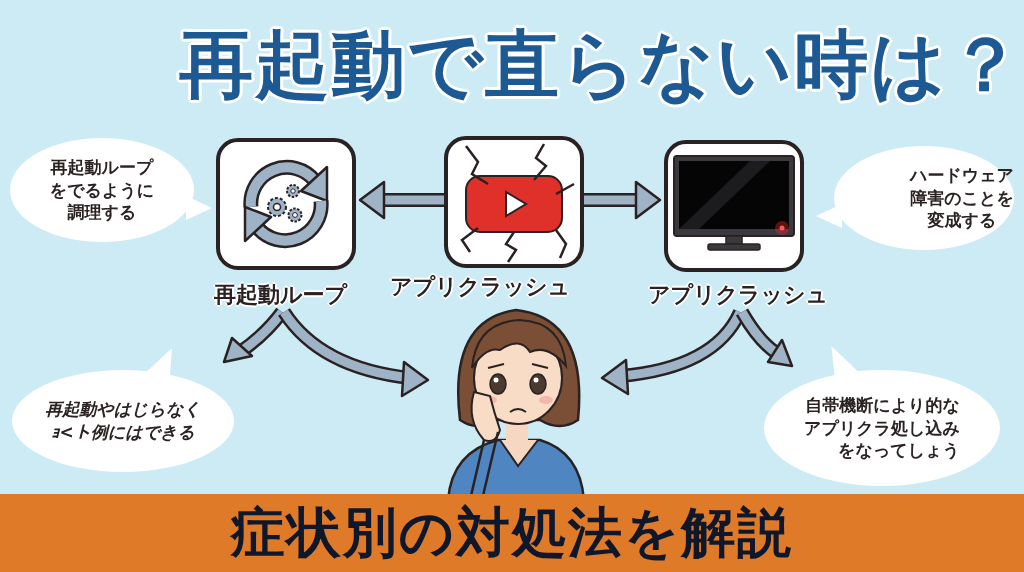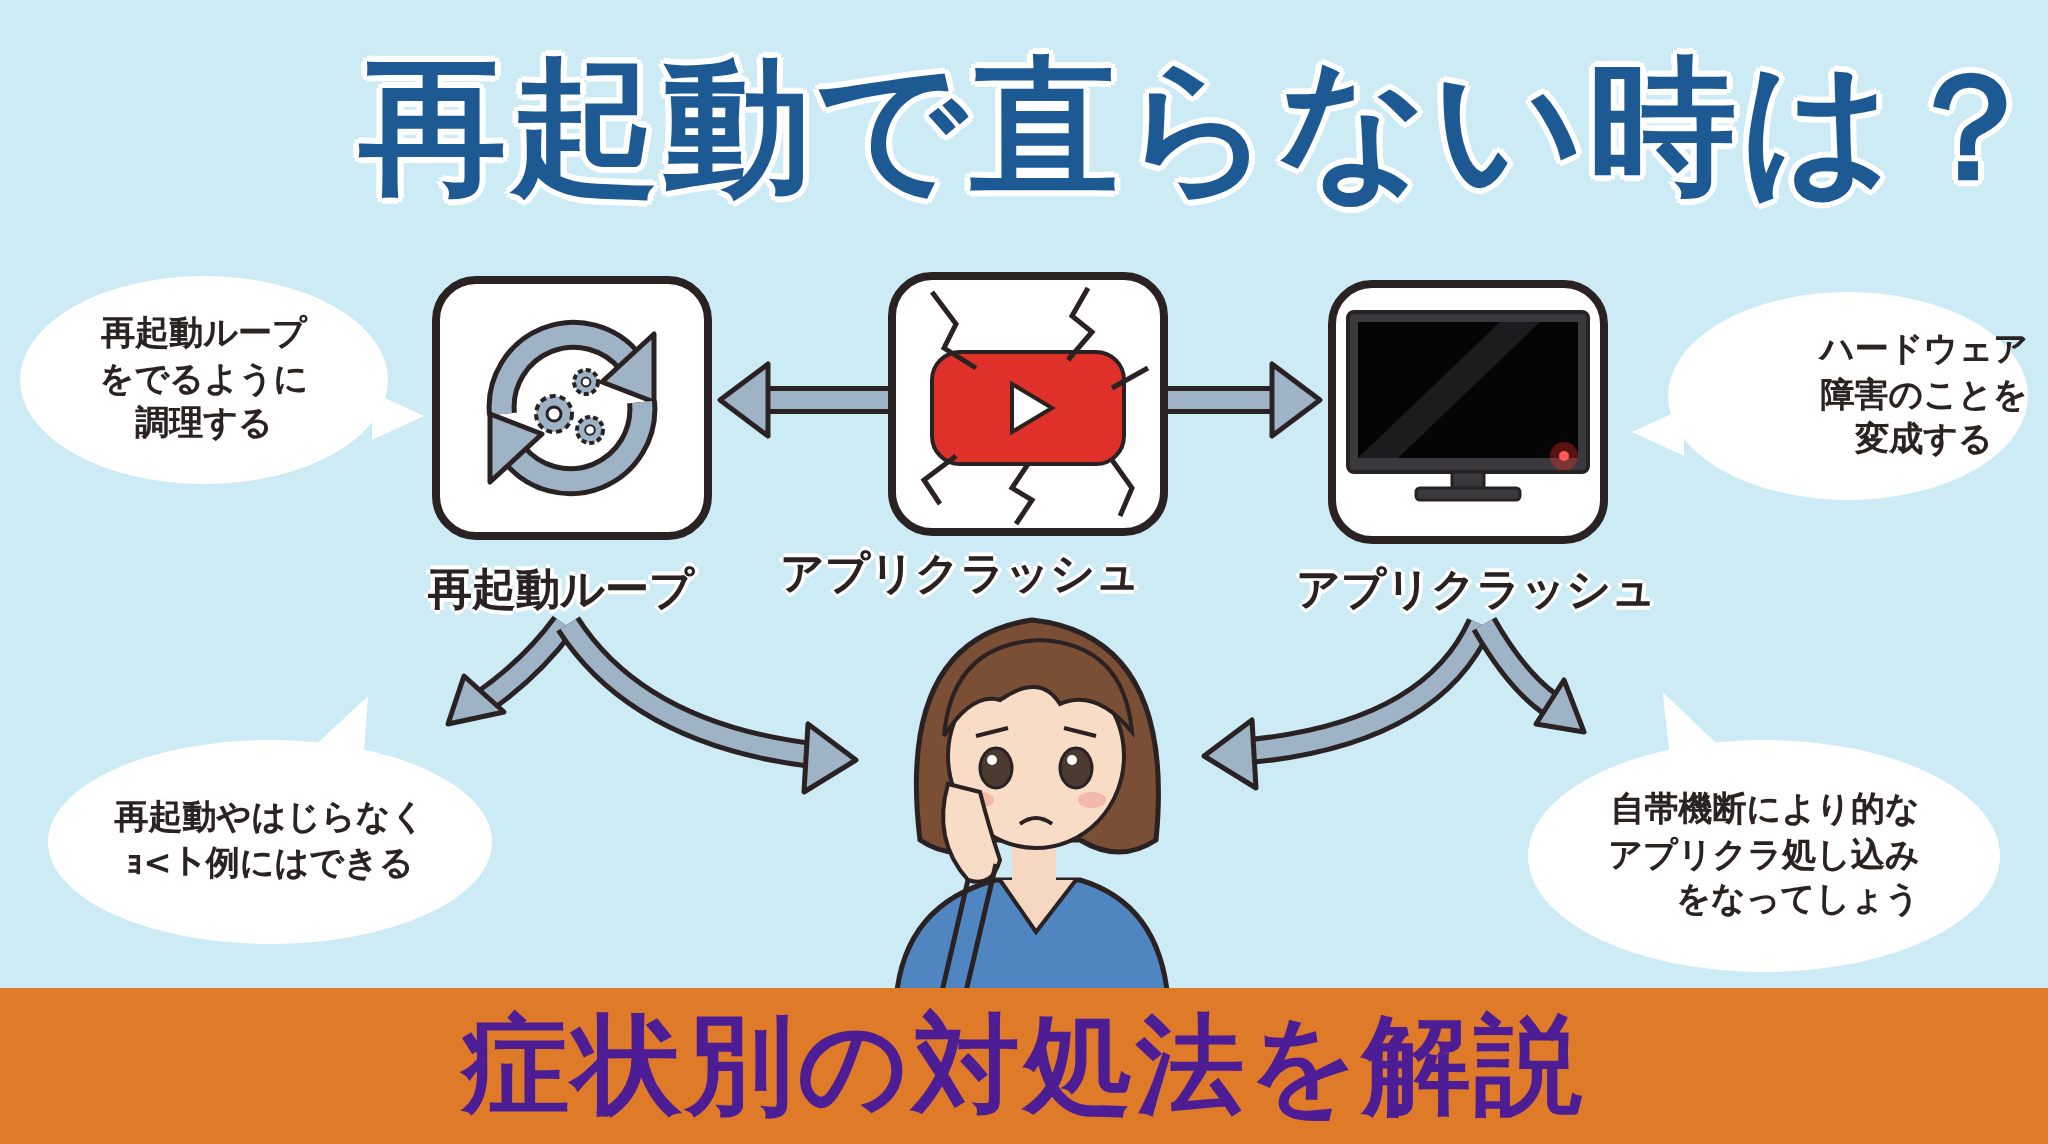--- a/index.html
+++ b/index.html
@@ -45,21 +45,21 @@
     .label {
       position: absolute;
       font-size: 22px; font-weight: bold; color: #2a2222;
       text-shadow: 2px 0 0 #fff, -2px 0 0 #fff, 0 2px 0 #fff, 0 -2px 0 #fff;
       white-space: nowrap;
     }
     .footer {
       position: absolute; left: 0; top: 494px; width: 1024px; height: 78px;
       background: #df7a28;
       display: flex; align-items: center; justify-content: center;
-      font-size: 54px; font-weight: bold; color: #4c1d95;
+      font-size: 54px; font-weight: bold; color: #0f172a;
       letter-spacing: 2px;
     }
     svg.overlay { position: absolute; left: 0; top: 0; pointer-events: none; }
   </style>
 </head>
 <body>
 
 <div class="title">再起動で直らない時は？</div>
 
 <svg class="overlay" width="1024" height="572">
@@ -113,21 +113,21 @@
 調理する</span>
 </div>
 
 <div class="bubble" style="left:834px; top:146px; width:180px; height:104px;justify-content:flex-end;">
   <span class="tail" style="left:-18px; top:58px; border-width:12px 26px 12px 0; border-color:transparent #fff transparent transparent;"></span>
   <span>ハードウェア
 障害のことを
 変成する</span>
 </div>
 
-<div class="bubble" style="left:24px; top:370px; width:222px; height:102px;">
+<div class="bubble" style="left:12px; top:370px; width:222px; height:102px;font-style:italic;">
   <span class="tail" style="left:138px; top:-22px; border-width:0 14px 28px 14px; border-color:transparent transparent #fff transparent; transform:skewX(-30deg);"></span>
   <span>再起動やはじらなく
 ｮ&lt;ト例にはできる</span>
 </div>
 
 <div class="bubble" style="left:764px; top:370px; width:236px; height:116px;text-align:right;">
   <span class="tail" style="left:62px; top:-24px; border-width:0 14px 30px 14px; border-color:transparent transparent #fff transparent; transform:skewX(30deg);"></span>
   <span>自帯機断により的な
 アプリクラ処し込み
 をなってしょう</span>

